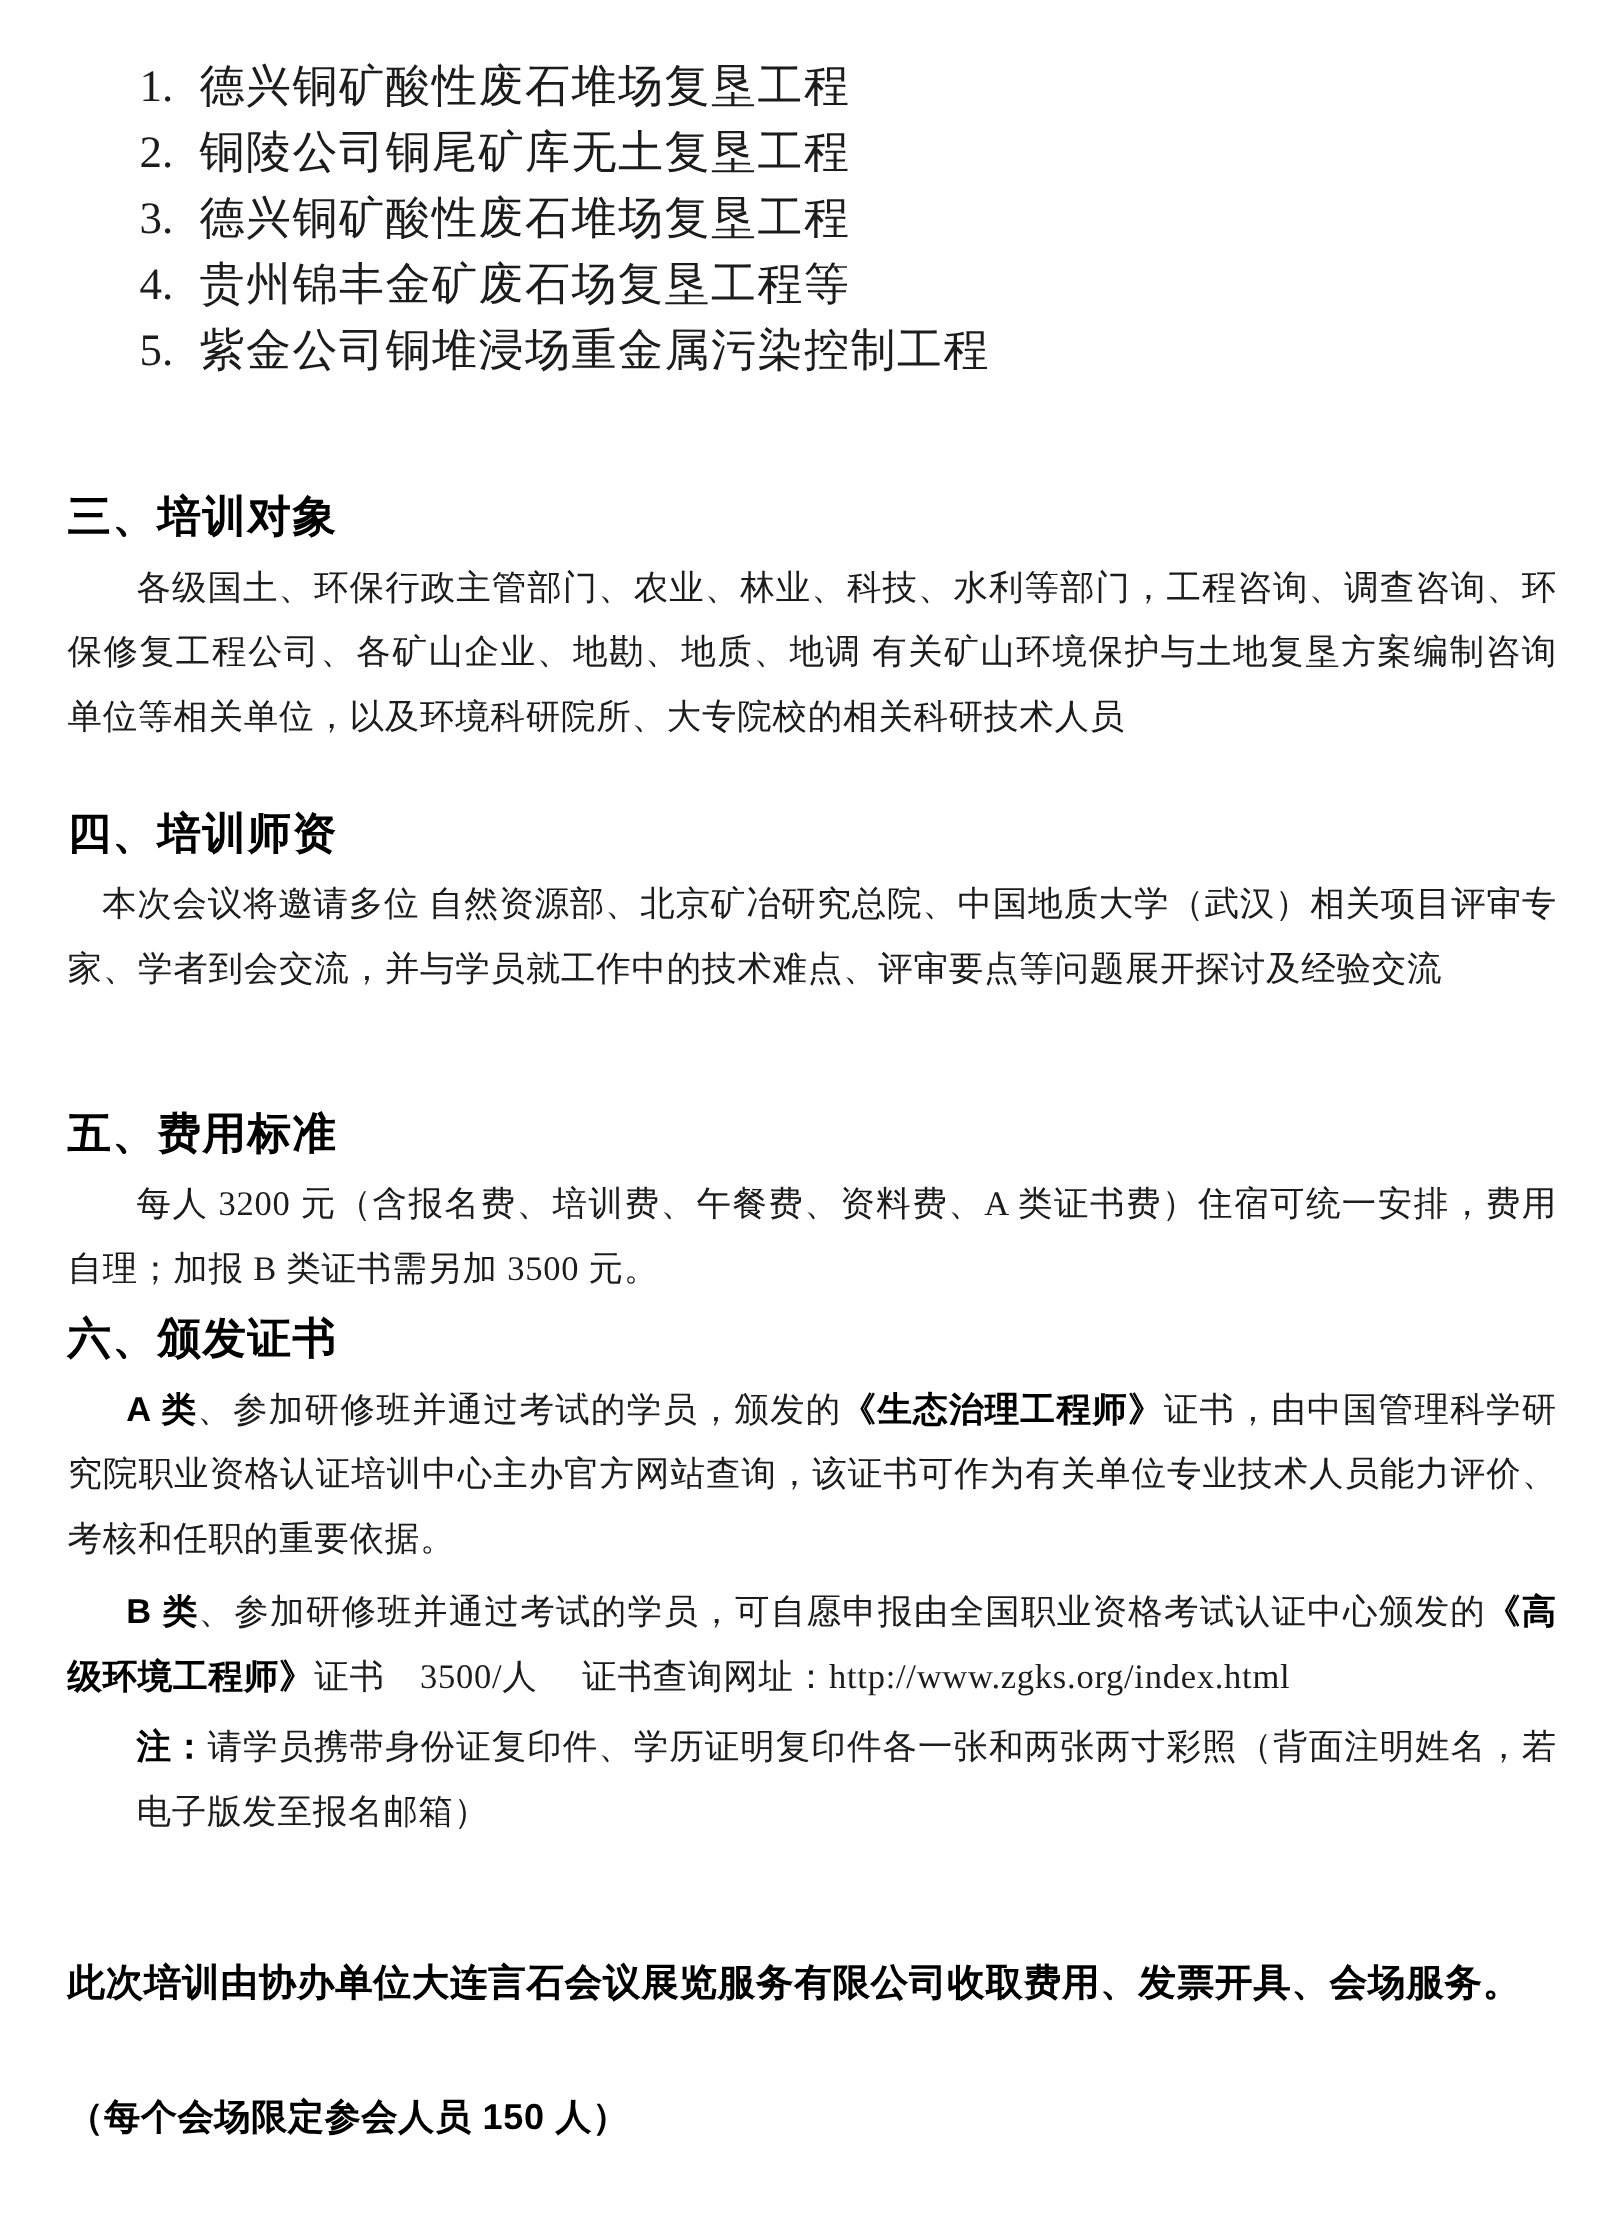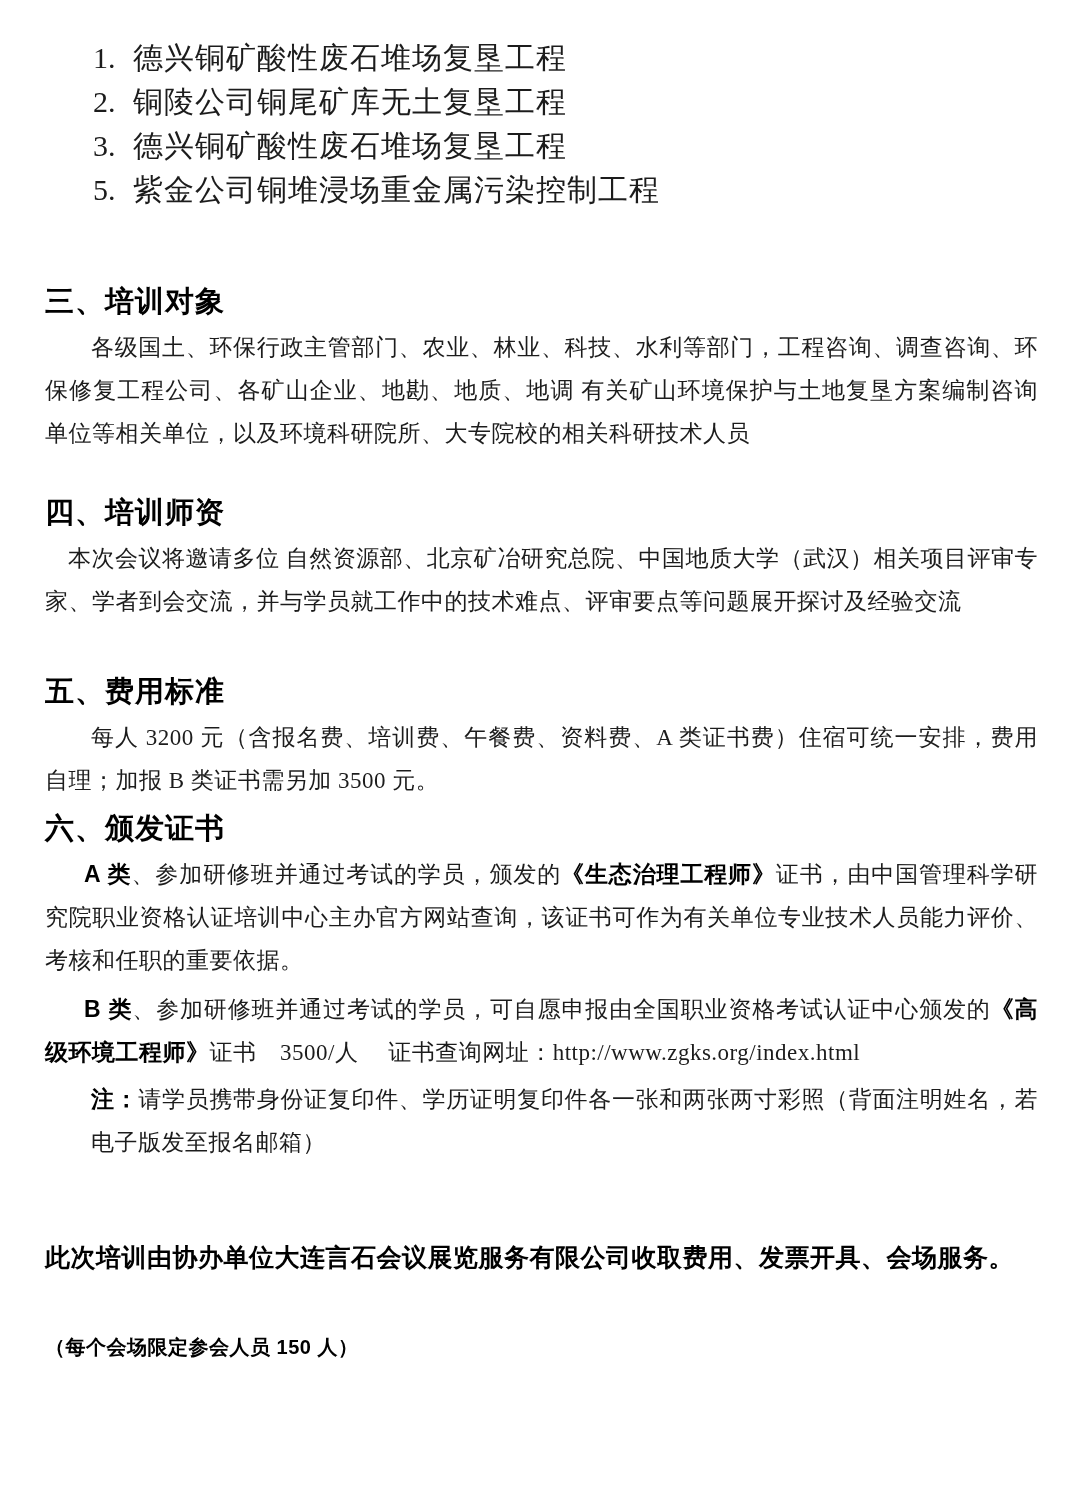--- a/index.html
+++ b/index.html
@@ -53,21 +53,21 @@
     letter-spacing: 0;
   }
   
   .sec-heading {
     font-size: 29px;
     line-height: 34px;
     letter-spacing: 1px;
   }
   .mt-trainees  { margin-top: 72px; }
   .mt-faculty   { margin-top: 40px; }
-  .mt-fees      { margin-top: 51px; }
+  .mt-fees      { margin-top: 72px; }
   .mt-certs     { margin-top: 9px;  }
   
   .para {
     margin-top: 8px;
     font-size: 23px;
     line-height: 43px;
     letter-spacing: 0.5px;
     text-align: justify;
   }
   .indent2  { text-indent: 2em; }
@@ -82,35 +82,36 @@
   }
   
   .fee-notice {
     margin-top: 75px;
     font-size: 25px;
     line-height: 36px;
     letter-spacing: 0.5px;
   }
   .capacity-note {
     margin-top: 54px;
-    font-size: 20px;
+    font-size: 24px;
     line-height: 36px;
     letter-spacing: 0.5px;
   }
 </style>
 </head>
 <body>
 
 <div class="page">
 
 
   <ul class="case-list">
     <li class="case-item"><span class="case-num">1.</span><span>德兴铜矿酸性废石堆场复垦工程</span></li>
     <li class="case-item"><span class="case-num">2.</span><span>铜陵公司铜尾矿库无土复垦工程</span></li>
     <li class="case-item"><span class="case-num">3.</span><span>德兴铜矿酸性废石堆场复垦工程</span></li>
+    <li class="case-item"><span class="case-num">4.</span><span>贵州锦丰金矿废石场复垦工程等</span></li>
     <li class="case-item"><span class="case-num">5.</span><span>紫金公司铜堆浸场重金属污染控制工程</span></li>
   </ul>
 
   <h2 class="sec-heading hei mt-trainees">三、培训对象</h2>
   <p class="para indent2">各级国土、环保行政主管部门、农业、林业、科技、水利等部门，工程咨询、调查咨询、环保修复工程公司、各矿山企业、地勘、地质、地调 有关矿山环境保护与土地复垦方案编制咨询单位等相关单位，以及环境科研院所、大专院校的相关科研技术人员</p>
 
   <h2 class="sec-heading hei mt-faculty">四、培训师资</h2>
   <p class="para indent1">本次会议将邀请多位 自然资源部、北京矿冶研究总院、中国地质大学（武汉）相关项目评审专家、学者到会交流，并与学员就工作中的技术难点、评审要点等问题展开探讨及经验交流</p>
 
   <h2 class="sec-heading hei mt-fees">五、费用标准</h2>

